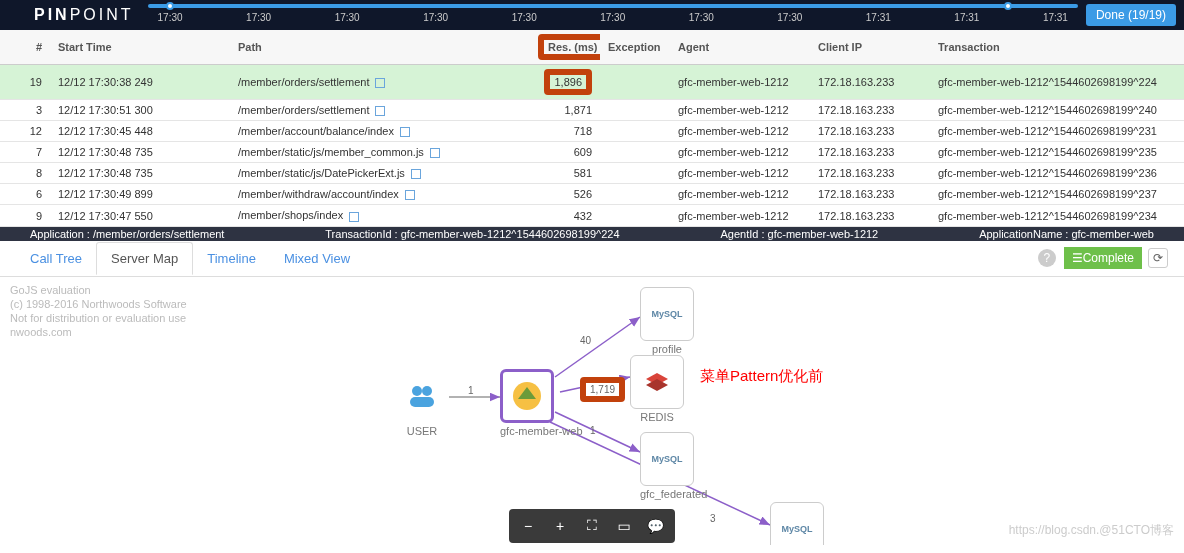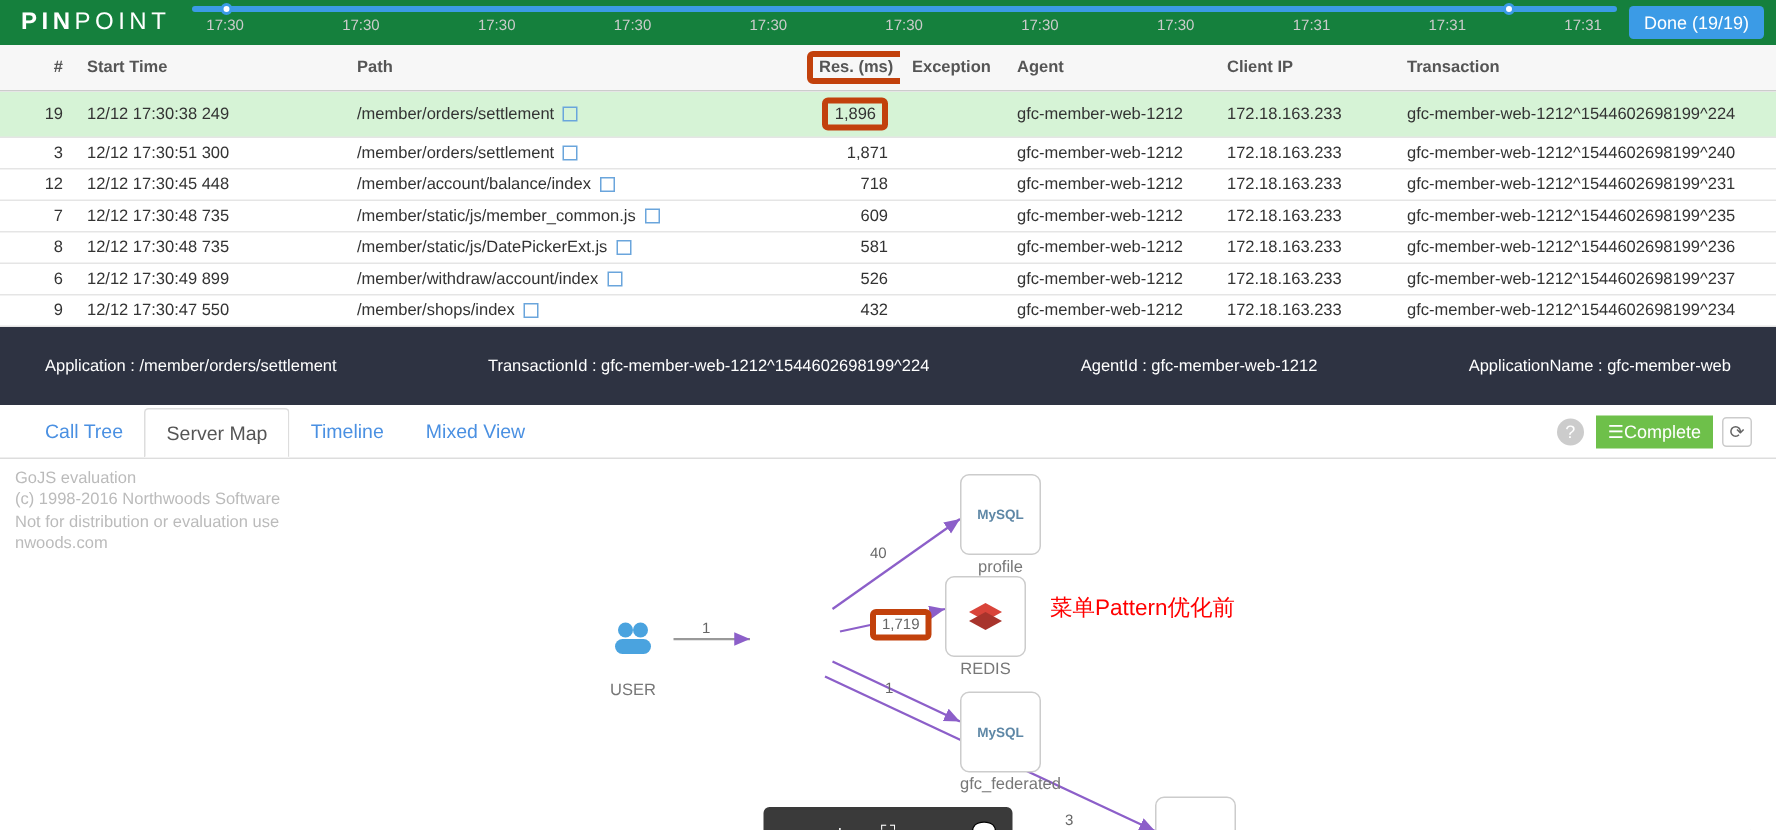--- a/index.html
+++ b/index.html
@@ -1,17 +1,17 @@
 <!DOCTYPE html>
 <html><head>
 <meta charset="utf-8">
 <style>
 * { margin: 0; padding: 0; box-sizing: border-box; }
 body { font-family: "Helvetica Neue", Arial, sans-serif; font-size: 12px; color: #333; background: #fff; width: 1184px; }
-.header { display: flex; align-items: center; background: #15803d; height: 30px; }
+.header { display: flex; align-items: center; background: #0f172a; height: 30px; padding-left: 20px; }
 .logo { color: #fff; font-size: 16px; letter-spacing: 3px; padding: 0 14px; font-weight: 300; }
 .logo b { font-weight: 600; }
 .timeline-wrap { flex: 1; position: relative; height: 30px; }
 .timeline-track { position: absolute; top: 4px; left: 0; right: 0; height: 4px; background: #3b9be6; border-radius: 2px; }
 .timeline-dot { position: absolute; top: 2px; width: 8px; height: 8px; border-radius: 50%; background: #fff; border: 2px solid #3b9be6; }
 .timeline-labels { position: absolute; top: 12px; left: 0; right: 0; display: flex; justify-content: space-between; color: #ccc; font-size: 10px; padding: 0 10px; }
 .done-btn { background: #3b9be6; color: #fff; border: none; padding: 4px 10px; margin: 0 8px; border-radius: 3px; font-size: 12px; cursor: pointer; }
 table { width: 100%; border-collapse: collapse; table-layout: fixed; }
 th, td { text-align: left; padding: 4px 8px; border-bottom: 1px solid #e5e5e5; font-size: 11px; white-space: nowrap; overflow: hidden; text-overflow: ellipsis; }
 th { background: #f7f7f7; border-bottom: 1px solid #ccc; font-weight: 600; color: #555; }
@@ -19,23 +19,23 @@
 .col-start { width: 180px; }
 .col-path { width: 300px; }
 .col-res { width: 70px; text-align: right; }
 .col-exc { width: 70px; }
 .col-agent { width: 140px; }
 .col-ip { width: 120px; }
 .col-txn { width: auto; }
 .mono { font-family: Liberation Sans, sans-serif; font-size: 11px; }
 .row-hl { background: #d6f3d6; }
 .page-icon { display: inline-block; width: 10px; height: 10px; border: 1px solid #6aa5dc; margin-left: 6px; vertical-align: middle; }
-.hl-box { border: 4px solid #c2410c; border-radius: 4px; padding: 1px 4px; display: inline-block; }
+.hl-box { border: 6px solid #c2410c; border-radius: 4px; padding: 1px 4px; display: inline-block; }
 .sort-down::after { content: " \2193"; }
-.infobar { background: #2e3342; color: #fff; display: flex; justify-content: space-between; padding: 20px 30px; font-size: 11px; }
+.infobar { background: #2e3342; color: #fff; display: flex; justify-content: space-between; padding: 1px 30px; font-size: 11px; }
 .tabs { display: flex; align-items: center; border-bottom: 1px solid #ddd; padding: 0 16px; height: 36px; }
 .tab { padding: 8px 14px; color: #4a90e2; cursor: pointer; font-size: 13px; }
 .tab.active { color: #555; border: 1px solid #ddd; border-bottom: 1px solid #fff; background: #fff; margin-bottom: -1px; border-radius: 3px 3px 0 0; }
 .tabs-spacer { flex: 1; }
 .help-icon { width: 18px; height: 18px; border-radius: 50%; background: #ccc; color: #fff; text-align: center; line-height: 18px; font-size: 12px; margin-right: 8px; cursor: pointer; }
 .complete-btn { background: #6ec04a; color: #fff; border: none; padding: 4px 8px; border-radius: 0; font-size: 12px; cursor: pointer; margin-right: 6px; }
 .complete-btn::before { content: "\2630 "; }
 .reload-icon { width: 20px; height: 20px; border: 1px solid #ccc; border-radius: 3px; text-align: center; line-height: 18px; cursor: pointer; color: #666; }
 .map-area { position: relative; height: 268px; background: #fff; overflow: hidden; }
 .gojs { position: absolute; top: 6px; left: 10px; color: #bbb; font-size: 11px; line-height: 1.3; }
@@ -215,20 +215,29 @@
     <div class="node-box">
         <svg width="30" height="26">
           <circle cx="10" cy="8" r="5" fill="#4aa3df"></circle>
           <circle cx="20" cy="8" r="5" fill="#4aa3df"></circle>
           <rect x="3" y="14" width="24" height="10" rx="5" fill="#4aa3df"></rect>
         </svg>
       </div>
     <div class="node-label">USER</div>
   </div>
 
+  <div class="node node-main" style="left:500px; top:92px;">
+    <div class="node-box">
+        <svg width="34" height="34">
+          <circle cx="17" cy="17" r="14" fill="#f6c043"></circle>
+          <path d="M8 20 L17 8 L26 20 Z" fill="#6b9b3a"></path>
+        </svg>
+      </div>
+    <div class="node-label">gfc-member-web</div>
+  </div>
 
   <div class="node" style="left:640px; top:10px;">
     <div class="node-box">
         <span style="color:#5e87a6;font-size:9px;font-weight:bold">MySQL</span>
       </div>
     <div class="node-label">profile</div>
   </div>
 
   <div class="node" style="left:630px; top:78px;">
     <div class="node-box">

